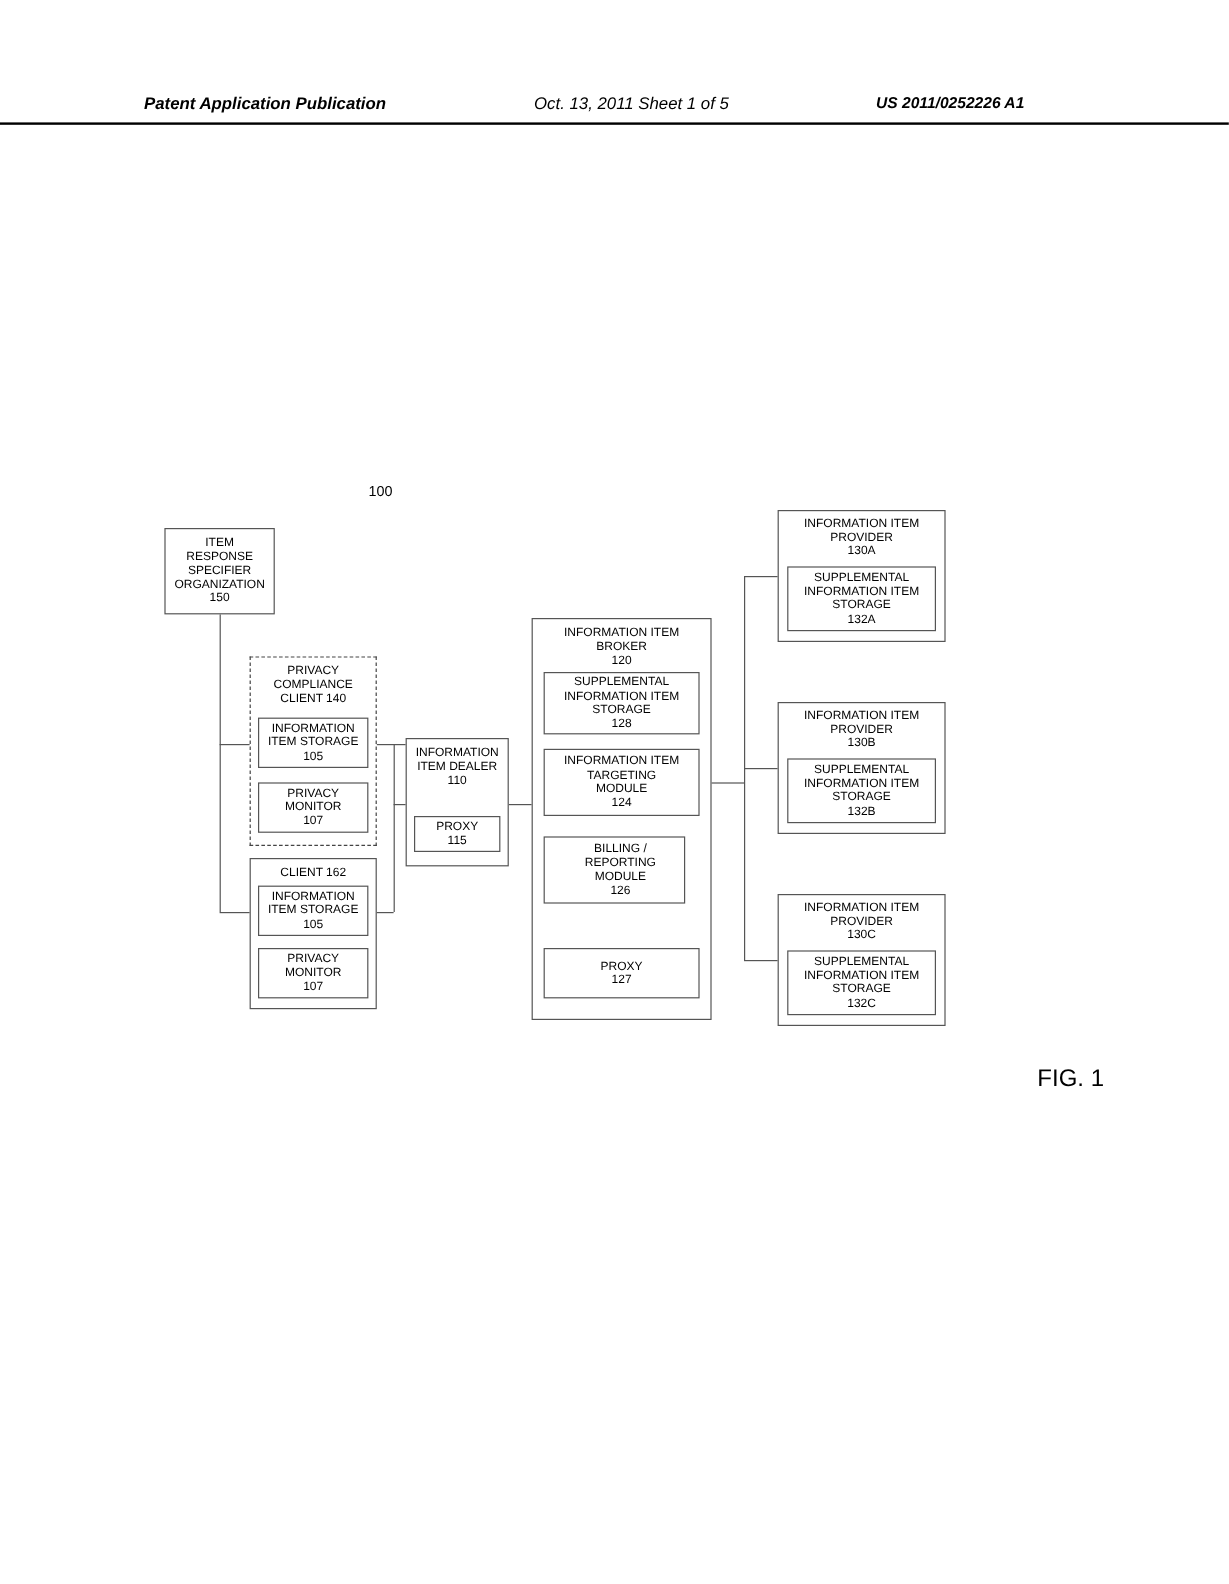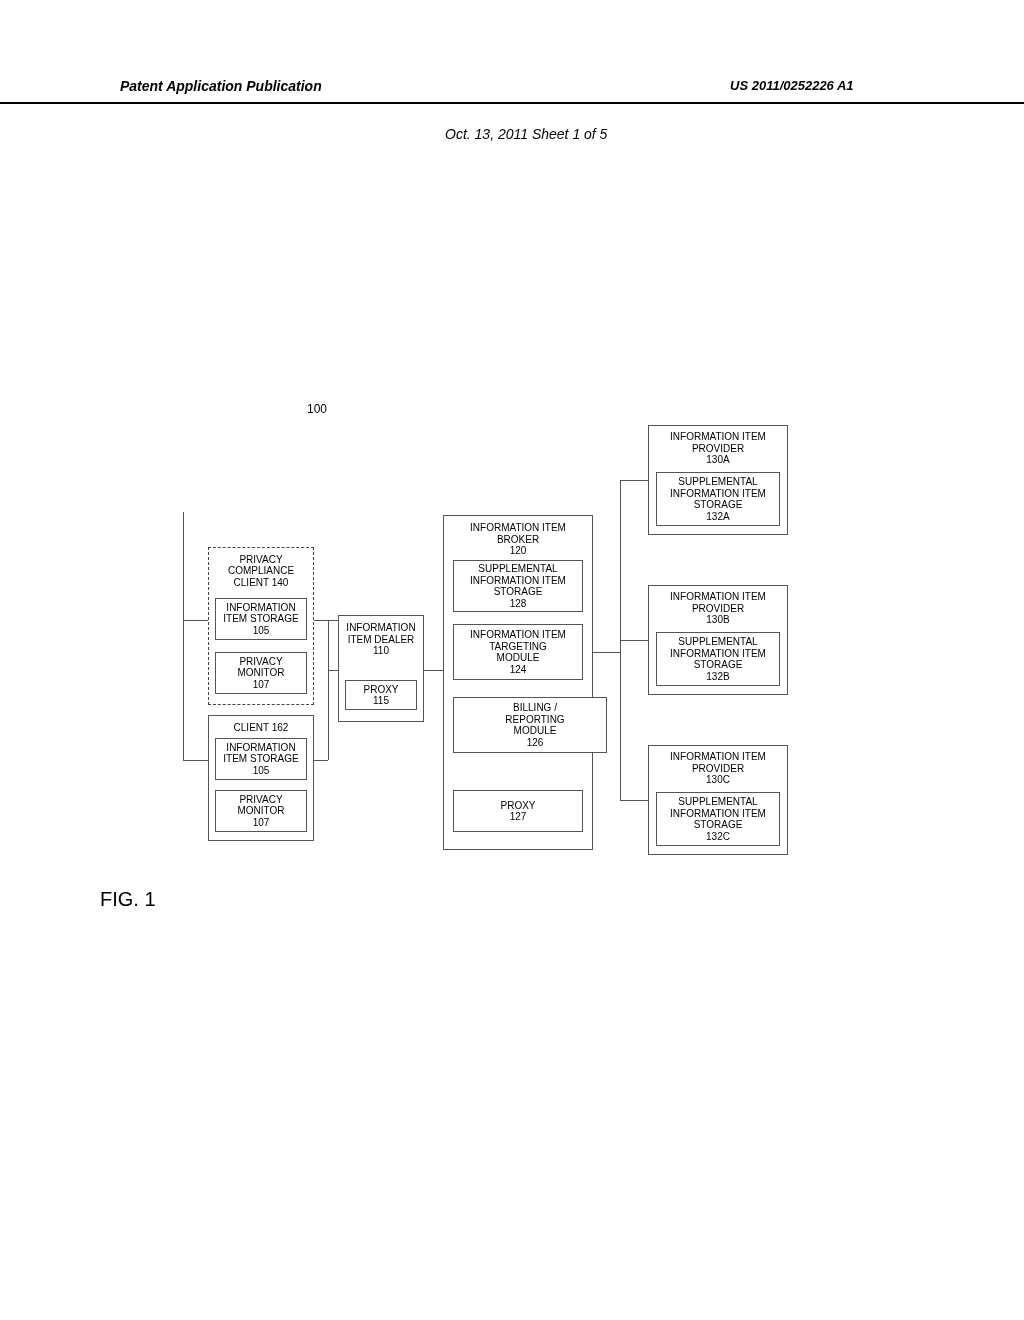--- a/index.html
+++ b/index.html
@@ -25,21 +25,20 @@
     left: 120px;
     top: 0;
     font-weight: bold;
     font-size: 14px;
   }
   .hdr-center {
     position: absolute;
     left: 445px;
     top: 0;
     font-size: 14px;
-    margin-top: 48px;
   }
   .hdr-right {
     position: absolute;
     left: 730px;
     top: 0;
     font-weight: bold;
     font-size: 13px;
   }
   .diagram {
     position: absolute;
@@ -79,37 +78,44 @@
     font-size: 12px;
     left: 207px;
     top: -18px;
     text-align: center;
   }
   .fig-label {
     position: absolute;
     top: 468px;
     left: 0;
     width: 820px;
-    text-align: left;
+    text-align: right;
     font-size: 20px;
   }
 </style>
 </head>
 <body>
 
 <div class="page-header">
   <div class="hdr-left">Patent Application Publication</div>
   <div class="hdr-center">Oct. 13, 2011  Sheet 1 of 5</div>
   <div class="hdr-right">US 2011/0252226 A1</div>
 </div>
 
 <div class="diagram">
 
   <div class="sys-label">100</div>
 
+  <div class="box" style="left:37px; top:20px; width:92px; height:72px;">
+    <span>ITEM</span>
+    <span>RESPONSE</span>
+    <span>SPECIFIER</span>
+    <span>ORGANIZATION</span>
+    <span>150</span>
+  </div>
 
   <div class="box dashed" style="left:108px; top:127px; width:106px; height:158px; border-width:1px;"></div>
 
   <div class="box" style="left:115px; top:131px; width:92px; height:40px; border:none;">
     <span>PRIVACY</span>
     <span>COMPLIANCE</span>
     <span>CLIENT 140</span>
   </div>
 
   <div class="box" style="left:115px; top:178px; width:92px; height:42px;">
@@ -164,21 +170,21 @@
     <span>128</span>
   </div>
 
   <div class="box" style="left:353px; top:204px; width:130px; height:56px;">
     <span>INFORMATION ITEM</span>
     <span>TARGETING</span>
     <span>MODULE</span>
     <span>124</span>
   </div>
 
-  <div class="box" style="left:353px; top:277px; width:154px; height:56px;padding-left:13px;">
+  <div class="box" style="left:353px; top:277px; width:118px; height:56px;padding-left:13px;">
     <span>BILLING /</span>
     <span>REPORTING</span>
     <span>MODULE</span>
     <span>126</span>
   </div>
 
   <div class="box" style="left:353px; top:370px; width:130px; height:42px;">
     <span>PROXY</span>
     <span>127</span>
   </div>

